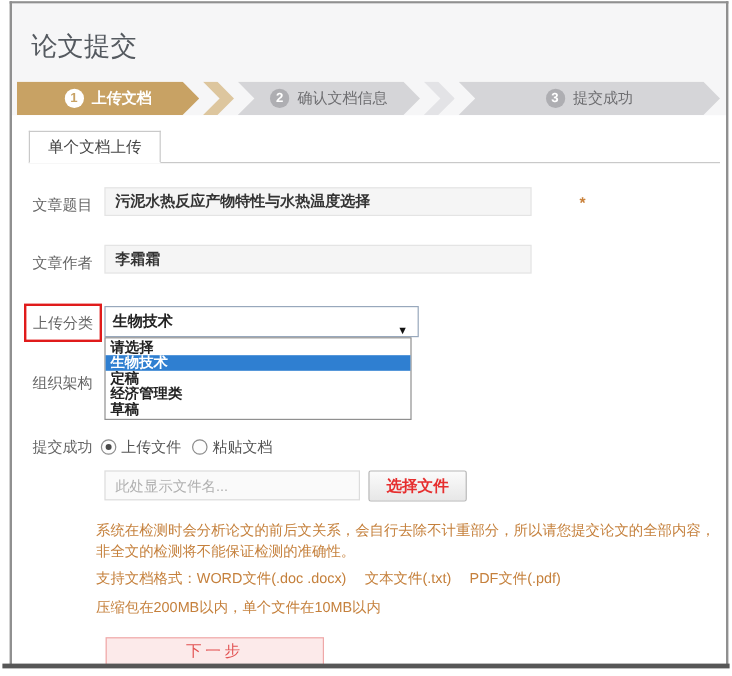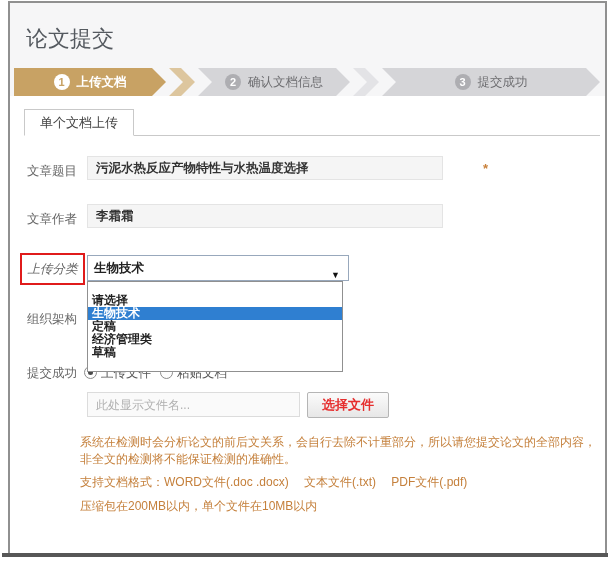--- a/index.html
+++ b/index.html
@@ -37,28 +37,28 @@
   .tab{position:absolute;left:0;bottom:-1px;height:25px;line-height:25px;padding:0 15px;
        background:#fff;border:1px solid #c9c9c9;border-bottom:1px solid #fff;
        font-size:13px;color:#444;}
 
   
   .flabel{position:absolute;font-size:12.5px;color:#666;}
   .tinput{position:absolute;width:338px;height:22px;background:#f5f5f5;border:1px solid #e4e4e4;
           font-family:inherit;font-size:12.5px;font-weight:bold;color:#333;padding:0 8px;outline:none;}
   .req{position:absolute;left:483px;top:161px;color:#c9813a;font-size:13px;font-weight:bold;}
   .hl-box{position:absolute;left:20px;top:253px;width:61px;height:28px;border:2px solid #e01b1b;
-          display:flex;align-items:center;justify-content:center;font-style:italic;}
+          display:flex;align-items:center;justify-content:center;}
   .hl-box .flabel{position:static;}
   .select{position:absolute;left:87px;top:255px;width:254px;height:24px;background:#fff;
           border:1px solid #98a8bc;font-size:12.5px;font-weight:bold;color:#222;
           line-height:24px;padding-left:6px;box-sizing:content-box;}
   .select .caret{position:absolute;right:8px;top:7px;font-size:9px;color:#111;}
   .optlist{position:absolute;left:87px;top:281px;width:254px;background:#fff;
-           border:1px solid #909090;z-index:5;padding:12px 0;}
+           border:1px solid #909090;z-index:5;padding:1px 0;}
   .opt{height:13px;line-height:13px;font-size:12px;font-weight:600;color:#222;padding-left:4px;
        white-space:nowrap;overflow:hidden;}
   .opt.hl{background:#2f7fd1;color:#fff;}
 
   .radio{position:absolute;width:11px;height:11px;border:1px solid #8b8b8b;border-radius:50%;background:#fdfdfd;}
   .radio.on::after{content:'';display:block;width:5px;height:5px;margin:3px;border-radius:50%;background:#4a4a4a;}
   .rlabel{position:absolute;font-size:12.5px;color:#555;}
 
   .file-input{position:absolute;left:87px;top:392px;width:195px;height:23px;background:#fafafa;
           border:1px solid #dcdcdc;font-family:inherit;font-size:12px;color:#1d4ed8;padding:0 8px;outline:none;}
@@ -134,15 +134,16 @@
   <span class="rlabel" style="left:177px;top:365px;">粘贴文档</span>
 
   <input class="file-input" placeholder="此处显示文件名..." style="">
   <button class="file-btn">选择文件</button>
 
   <div class="notice n1">系统在检测时会分析论文的前后文关系，会自行去除不计重部分，所以请您提交论文的全部内容，</div>
   <div class="notice n2">非全文的检测将不能保证检测的准确性。</div>
   <div class="notice n3">支持文档格式：WORD文件(.doc .docx)　 文本文件(.txt)　 PDF文件(.pdf)</div>
   <div class="notice n4">压缩包在200MB以内，单个文件在10MB以内</div>
 
+  <button class="next-btn">下一步</button>
 
   <div class="bottom-edge"></div>
 </div>
 
 </body></html>

